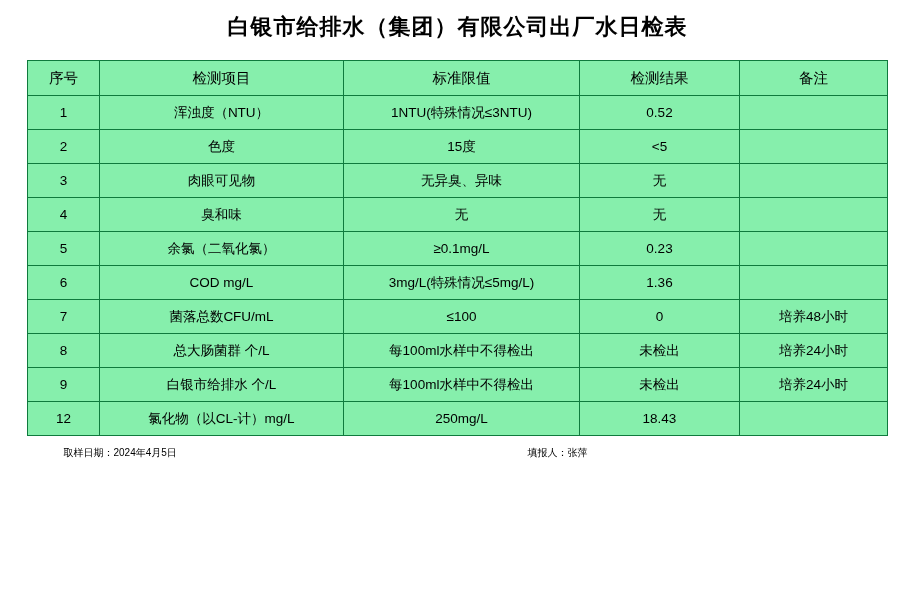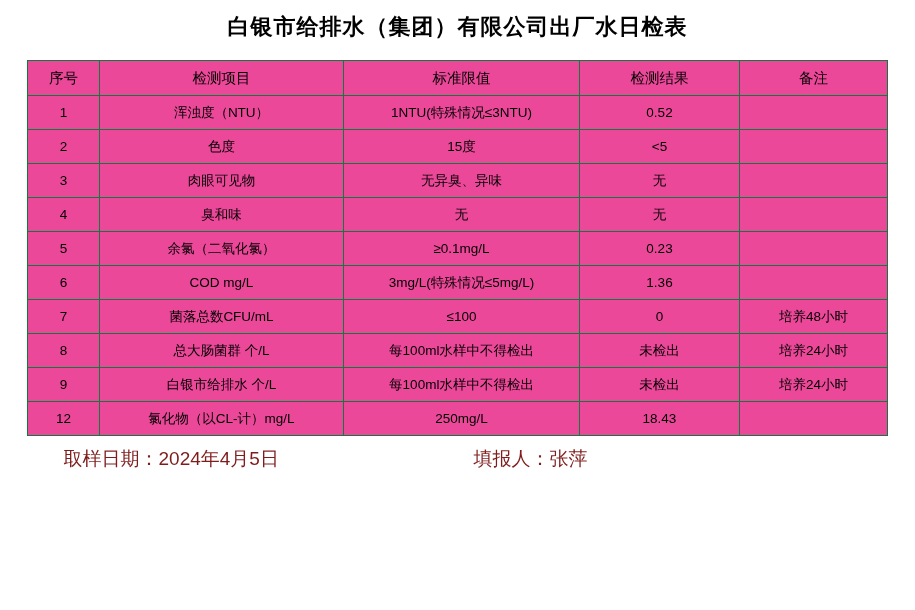--- a/index.html
+++ b/index.html
@@ -27,21 +27,21 @@
     letter-spacing: 1px;
     margin-top: 12px;
     margin-bottom: 18px;
     color: #000;
   }
   table.report {
     border-collapse: collapse;
     table-layout: fixed;
     margin: 0 auto;
     width: 860px;
-    background: #ec4899;
+    background: #86efac;
   }
   table.report th,
   table.report td {
     border: 1px solid #0f7a3d;
     text-align: center;
     vertical-align: middle;
     font-size: 13.5px;
     height: 33px;
     padding: 0 2px;
     color: #000;
@@ -60,22 +60,22 @@
   .cell-cn {
     font-size: 14px;
   }
   .cell-num {
     font-size: 13px;
   }
   .footer {
     width: 860px;
     margin: 10px auto 16px auto;
     display: flex;
-    font-size: 19px;
-    color: #7f1d1d;
+    font-size: 10px;
+    color: #000000;
   }
   .footer .f-sample { width: 300px; text-align: left; padding-left: 36px; box-sizing: border-box; }
   .footer .f-test { width: 300px; text-align: left; padding-left: 14px; box-sizing: border-box; }
   .footer .f-filler { width: 260px; text-align: right; padding-left: 18px; box-sizing: border-box; }
 </style>
 </head>
 <body>
 
 <div class="page">
 

